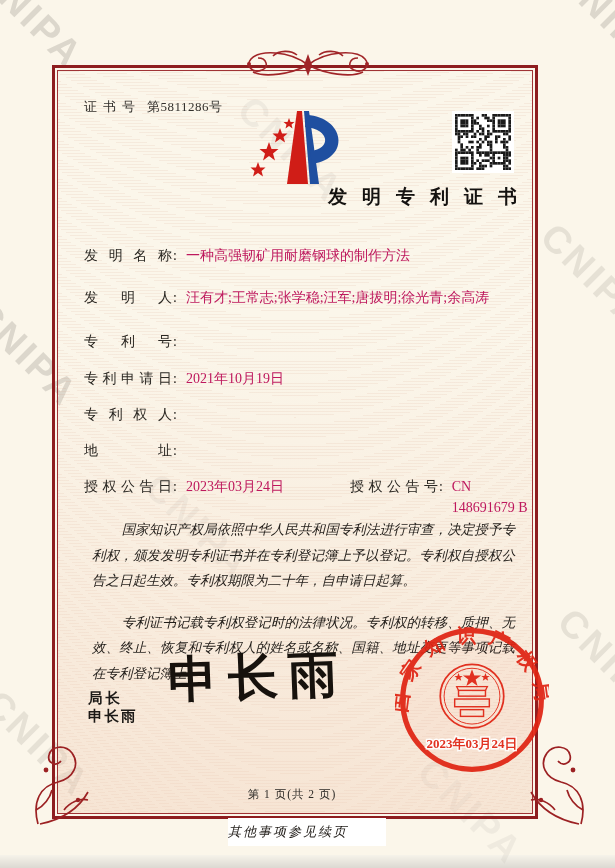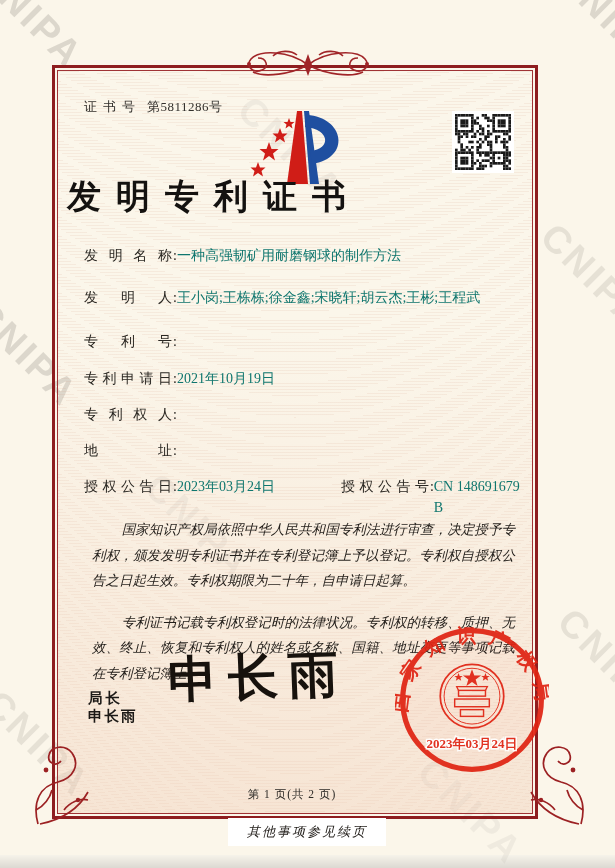--- a/index.html
+++ b/index.html
@@ -22,45 +22,45 @@
   .corner{position:absolute;z-index:4;}
   .corner.left{left:30px;top:740px;}
   .corner.right{left:515px;top:740px;transform:scaleX(-1);}
   
   .content{position:absolute;inset:0;z-index:3;}
   .cert-no{position:absolute;left:84px;top:98px;font-size:13px;color:#33302c;}
   .cert-no .lbl{letter-spacing:6px;}
   .cert-no .val{margin-left:6px;letter-spacing:.5px;margin-top:32px;}
   .logo{position:absolute;left:240px;top:108px;}
   .qr{position:absolute;left:452px;top:111px;width:56px;height:56px;background:#fff;padding:3px;}
-  .title{position:absolute;left:52px;top:180px;width:480px;text-align:left;
-         font-size:34px;line-height:34px;font-weight:bold;letter-spacing:15px;text-indent:15px;color:#141210;}
+  .title{position:absolute;left:52px;top:180px;width:480px;text-align:right;
+         font-size:19px;line-height:34px;font-weight:bold;letter-spacing:15px;text-indent:15px;color:#141210;}
   .fields{position:absolute;left:84px;top:0;width:444px;font-size:14px;}
   .frow{position:absolute;left:0;width:444px;display:flex;align-items:flex-start;line-height:21px;}
   .f-label{width:88px;flex:none;color:#2b2823;}
   .justify-chars{display:inline-flex;justify-content:space-between;width:88px;}
   .f-colon{flex:none;margin-left:1px;}
-  .f-value{color:#0f766e;font-family:Liberation Serif, serif;}
+  .f-value{margin-left:9px;color:#be185d;font-family:Liberation Serif, serif;}
   .f-value .line{line-height:22px;}
   .grant-group2{margin-left:18px;display:flex;}
   .gd-value{width:146px;flex:none;}
   .body-text{position:absolute;left:76px;top:501px;width:455px;}
   .body-text p{margin:16px;font-size:13.5px;line-height:25.5px;text-indent:2.2em;
                text-align:justify;font-style:italic;color:#211d19;}
   .sig-role{position:absolute;left:88px;top:679px;font-family:"Liberation Sans","DejaVu Sans",sans-serif;
             font-size:14.5px;font-weight:600;letter-spacing:3px;color:#1c1916;margin-top:10px;}
   .sig-name{position:absolute;left:88px;top:707px;font-family:"Liberation Sans","DejaVu Sans",sans-serif;
             font-size:14.5px;font-weight:600;letter-spacing:2px;color:#1c1916;}
   .handwriting{position:absolute;left:168px;top:644px;font-size:50px;letter-spacing:10px;
                color:#17120d;transform:rotate(-2deg);font-weight:bold;}
   .seal{position:absolute;z-index:5;left:395px;top:623px;opacity:.93;}
   .page-num{position:absolute;left:52px;top:787px;width:480px;text-align:center;
             font-size:11.5px;letter-spacing:1px;color:#2d2a26;}
   .note{position:absolute;z-index:6;left:228px;top:818px;width:158px;height:28px;background:#fff;
-        text-align:center;line-height:28px;font-size:13px;letter-spacing:2px;font-style:italic;color:#211d19;}
+        text-align:left;line-height:28px;font-size:13px;letter-spacing:2px;font-style:italic;color:#211d19;}
   .page-edge{position:absolute;left:0;bottom:0;width:615px;height:13px;z-index:0;
              background:linear-gradient(180deg,#f6f3ea,#dcd9d2);}
 </style>
 </head>
 <body>
 
 <div class="page">
 
   <span class="wm" style="left:-35px;top:-6px;">CNIPA</span>
   <span class="wm" style="left:545px;top:-4px;">CNIPA</span>
@@ -373,21 +373,21 @@
         <span class="f-value">一种高强韧矿用耐磨钢球的制作方法</span>
       </div>
       <div class="frow" style="top:287px;">
         <span class="f-label justify-chars">
             <span>发</span>
             <span>明</span>
             <span>人</span>
           </span>
           <span class="f-colon">:</span>
         <span class="f-value">
-          <div class="line">王小岗;王栋栋;徐金鑫;宋晓轩;胡云杰;王彬;王程武</div>
+          <div class="line">汪有才;王常志;张学稳;汪军;唐拔明;徐光青;余高涛</div>
         </span>
       </div>
       <div class="frow" style="top:331px;">
         <span class="f-label justify-chars">
             <span>专</span>
             <span>利</span>
             <span>号</span>
           </span>
           <span class="f-colon">:</span>
       </div>

